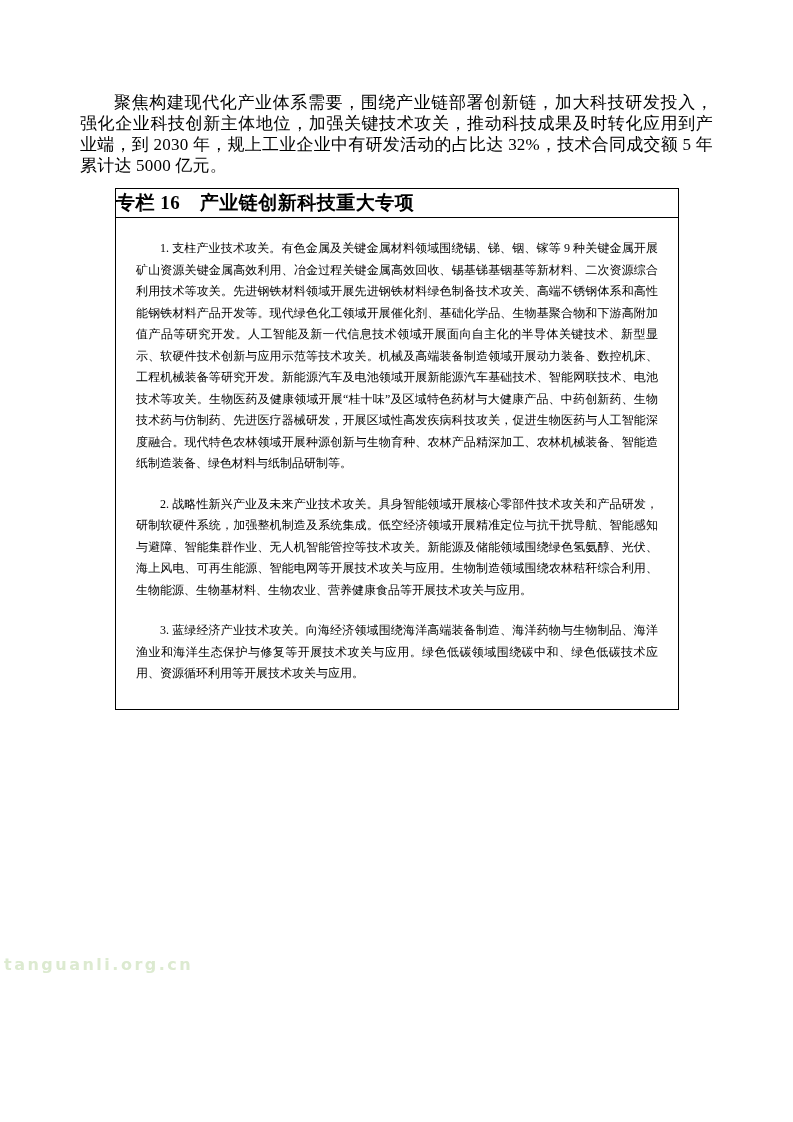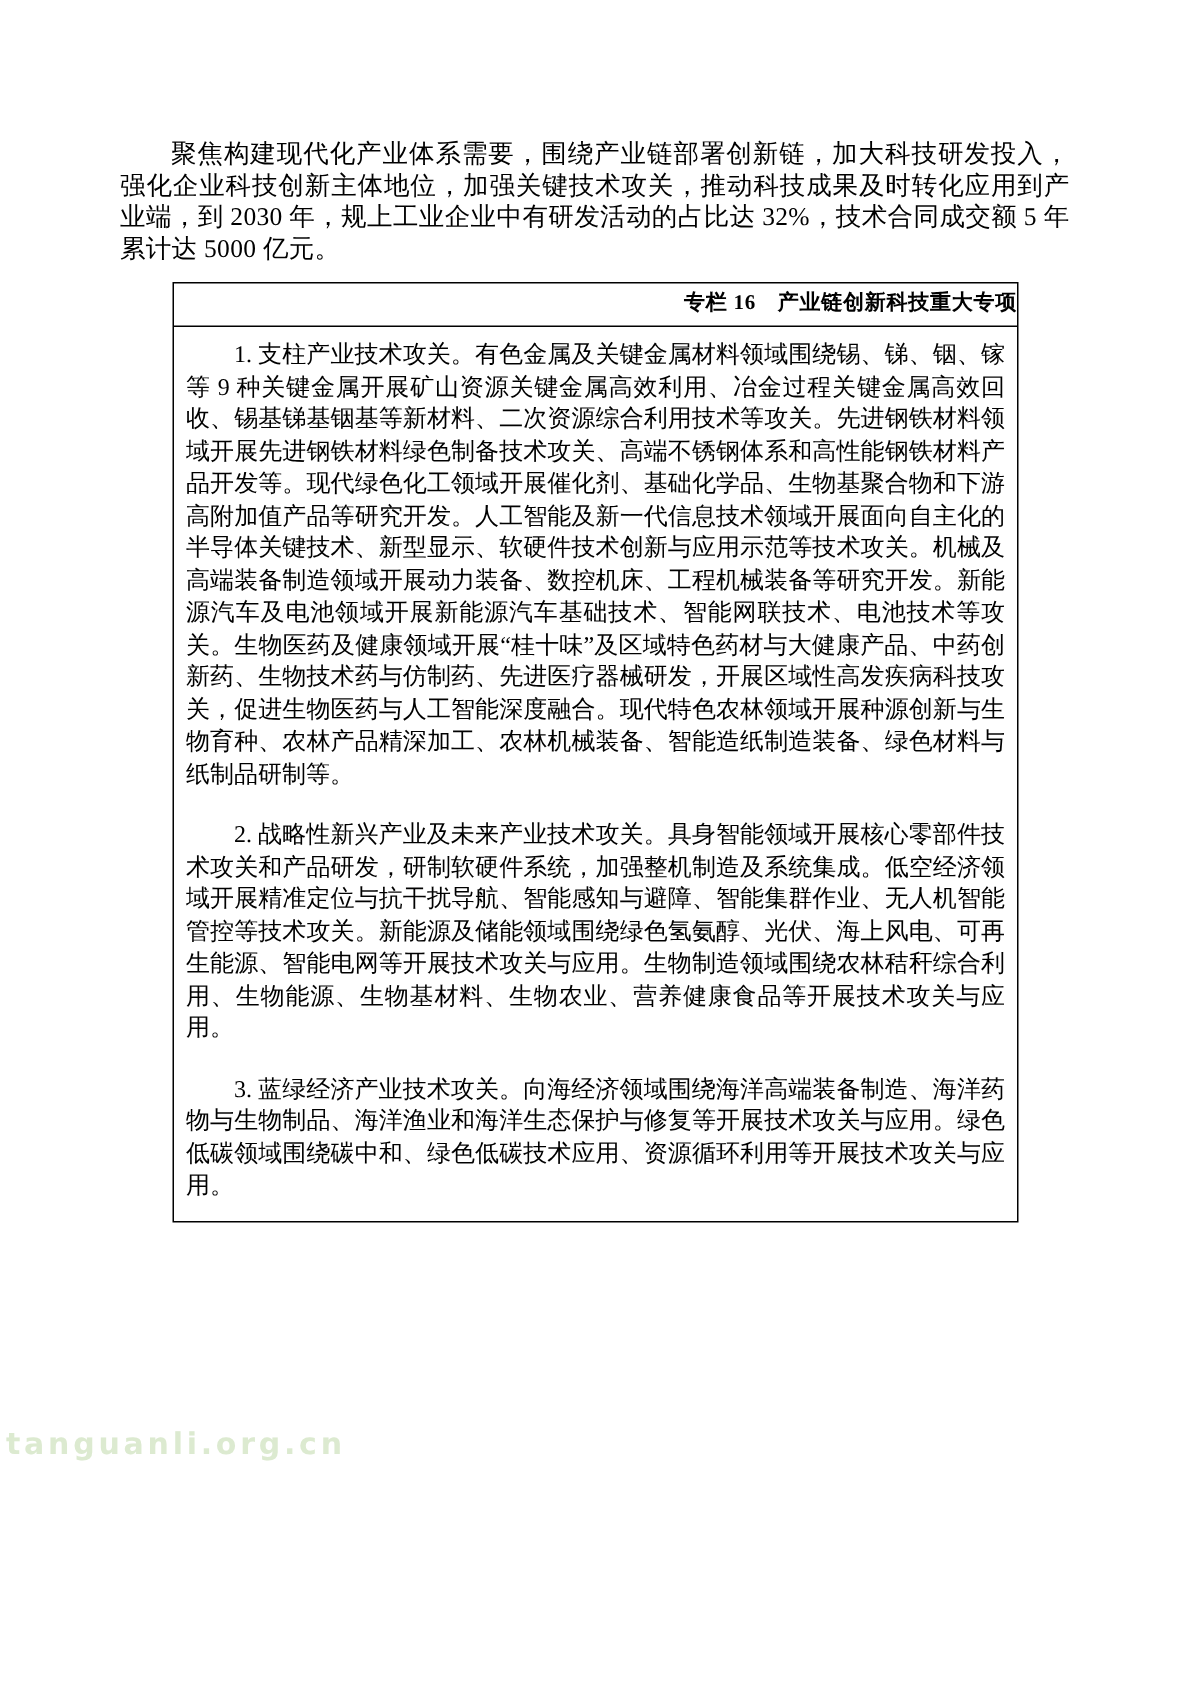--- a/index.html
+++ b/index.html
@@ -43,50 +43,50 @@
     margin-top: 24px;
   }
   .column-box {
     box-sizing: border-box;
     margin-top: 12px;
     margin-left: 35px;
     width: 564px;
     border: 1px solid #000000;
   }
   .box-title {
-    text-align: right;
+    text-align: left;
     font-weight: bold;
-    font-size: 14px;
+    font-size: 19px;
     line-height: 28px;
     border-bottom: 1px solid #000000;
     letter-spacing: 0.5px;
   }
   .box-body {
     padding: 8px 8px 12px 8px;
   }
   .box-body p {
-    margin: 0;
-    font-size: 16px;
+    margin: 12px;
+    font-size: 12px;
     line-height: 21.5px;
     text-align: justify;
     text-indent: 2em;
   }
   .box-body p + p {
     margin-top: 19px;
   }
   .section-heading-last {
     margin-top: 22px;
   }
   .watermark {
     position: absolute;
     left: 4px;
     bottom: 2px;
     font-family: "DejaVu Sans", sans-serif;
     font-weight: bold;
-    font-size: 20px;
+    font-size: 16px;
     letter-spacing: 2.5px;
   }
 </style>
 </head>
 <body>
 
 <div class="page">
   <div class="content">
 
     <p class="body-par">聚焦构建现代化产业体系需要，围绕产业链部署创新链，加大科技研发投入，强化企业科技创新主体地位，加强关键技术攻关，推动科技成果及时转化应用到产业端，到 2030 年，规上工业企业中有研发活动的占比达 32%，技术合同成交额 5 年累计达 5000 亿元。</p>

